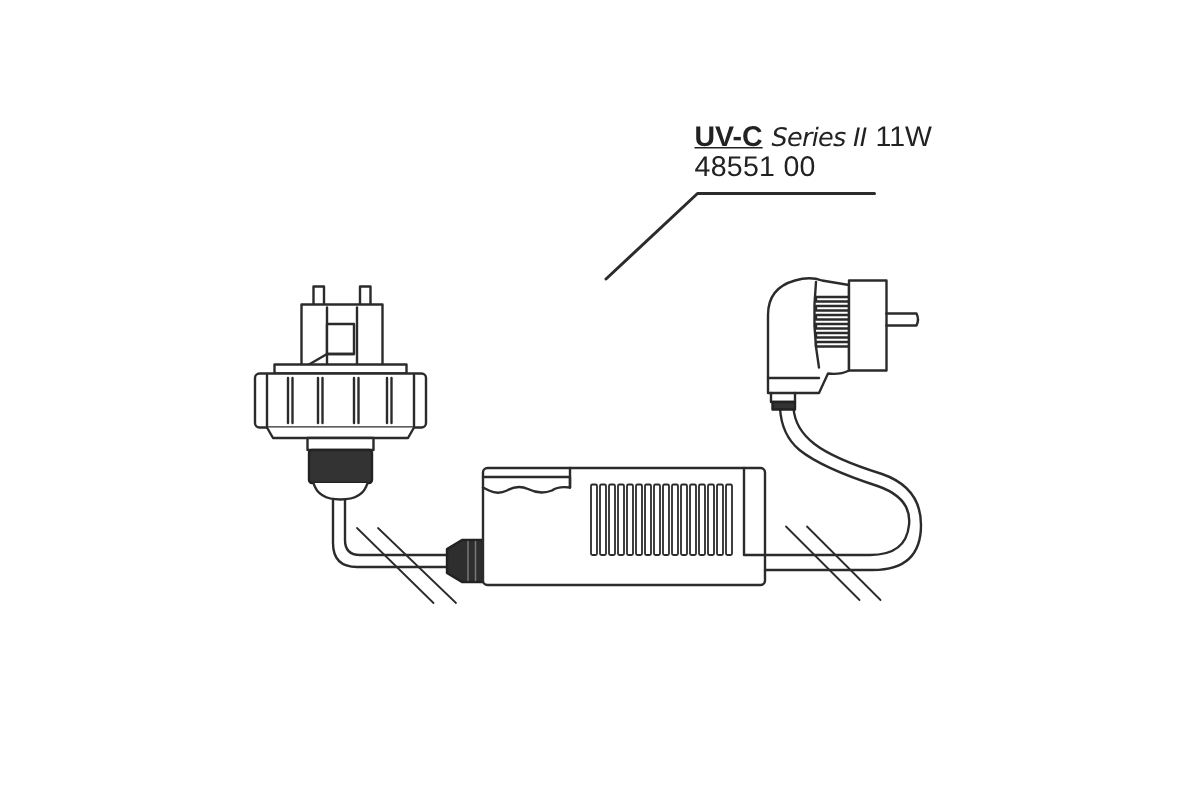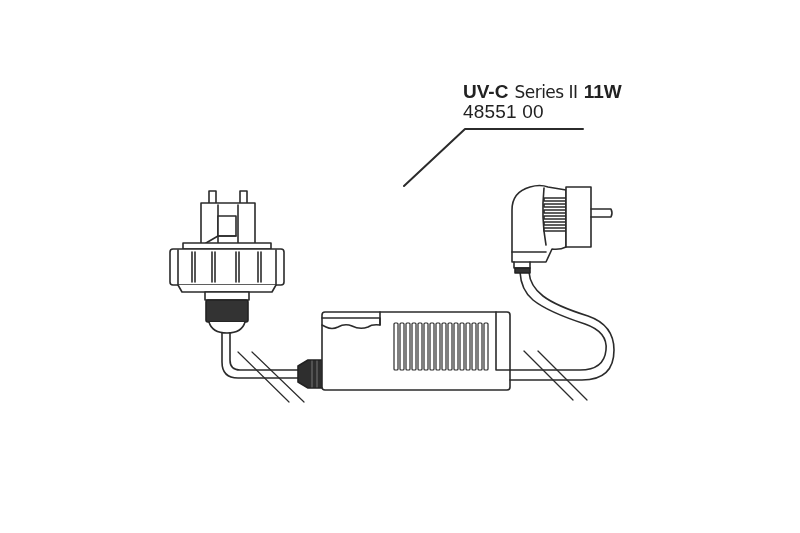--- a/index.html
+++ b/index.html
@@ -1,22 +1,22 @@
 <!DOCTYPE html>
 <html><head>
   <meta charset="utf-8">
   <style>
     html, body { margin: 0; padding: 0; background: #ffffff; }
     body { width: 800px; height: 533px; position: relative; overflow: hidden; font-family: "Liberation Sans", sans-serif; }
     .canvas { position: absolute; left: 0; top: 0; width: 800px; height: 533px; }
     .label-block { position: absolute; left: 463px; top: 82px; color: #222; line-height: 1; }
     .title-line { font-size: 19px; white-space: nowrap; }
-    .title-line .main { font-weight: bold; }
-    .title-line .series { font-size: 17px; margin-left: 6px; font-family: "DejaVu Sans", sans-serif; letter-spacing: -0.5px; }
-    .title-line .watt { font-weight: bold; margin-left: 6px; text-align: center; }
+    .title-line .main { font-weight: bold; text-decoration: underline; }
+    .title-line .series { font-style: italic; font-size: 17px; margin-left: 6px; font-family: "DejaVu Sans", sans-serif; letter-spacing: -0.5px; }
+    .title-line .watt { font-weight: normal; margin-left: 6px; text-align: center; }
     .part-number { font-size: 19px; margin-top: 1px; letter-spacing: 0.2px; }
   </style>
 </head>
 <body>
 
 <div class="label-block">
   <div class="title-line">
     <span class="main">UV-C</span><span class="series">Series II</span><span class="watt">11W</span>
   </div>
   <div class="part-number">48551 00</div>

